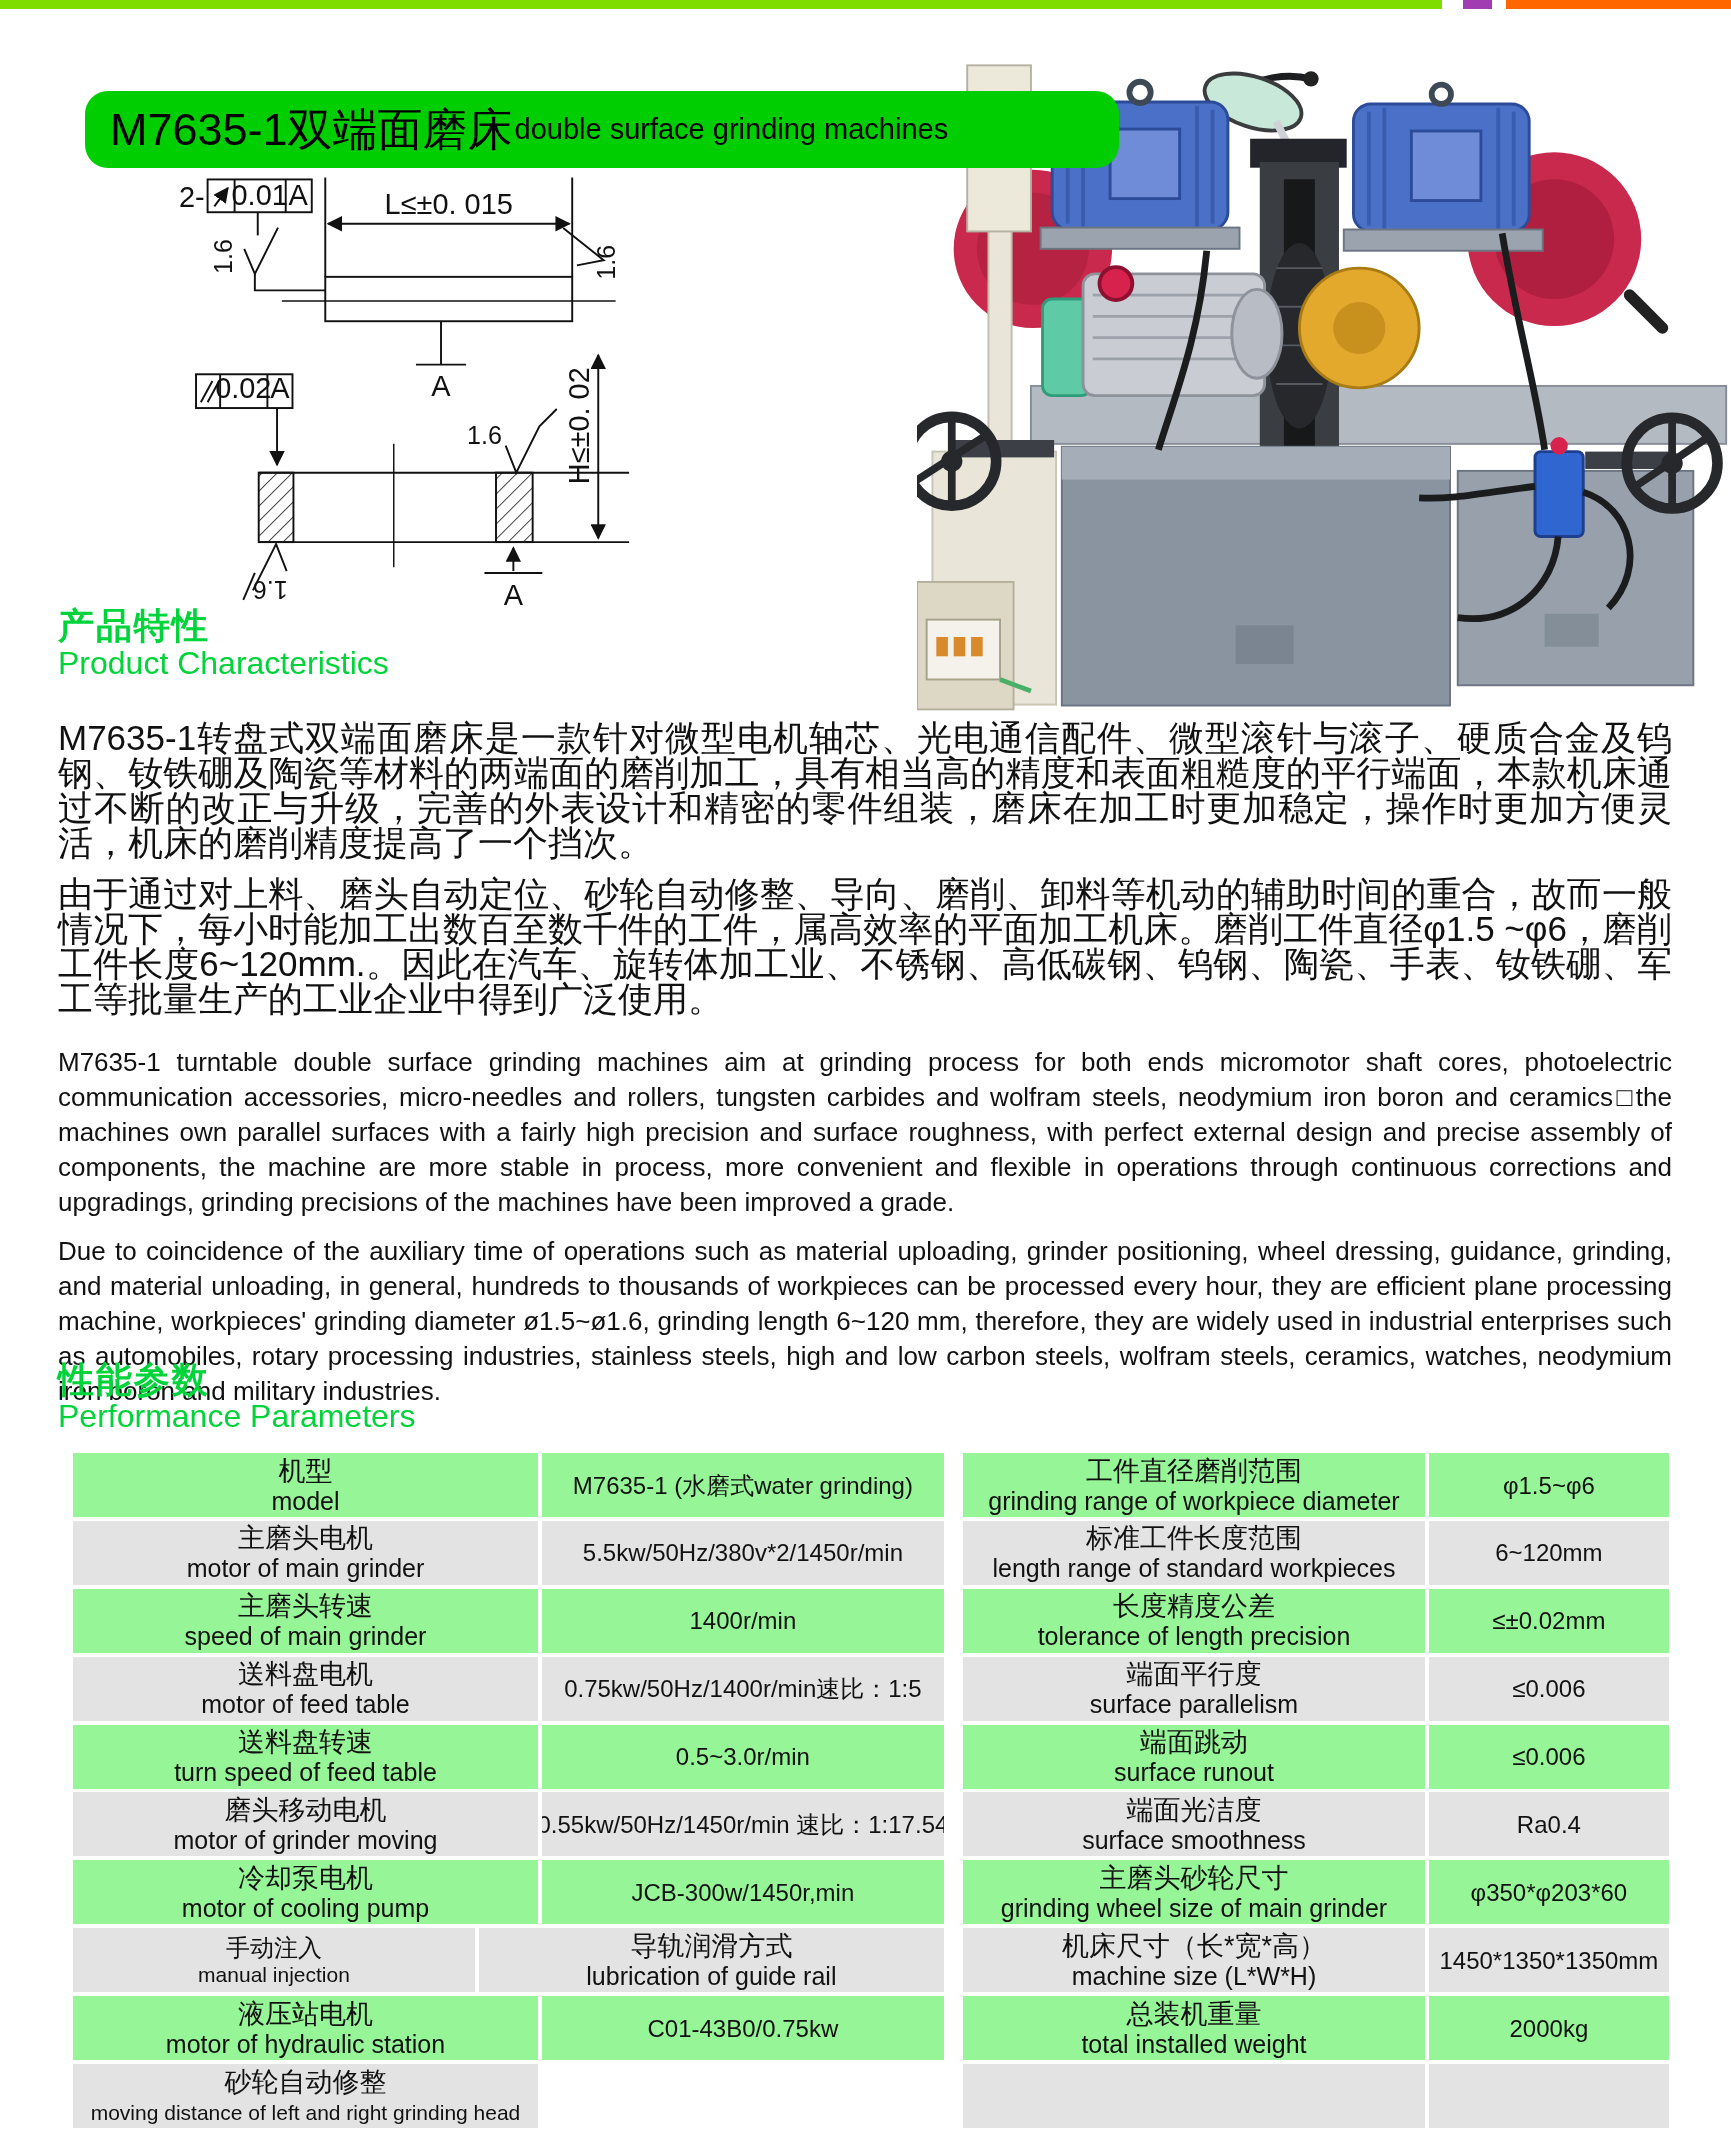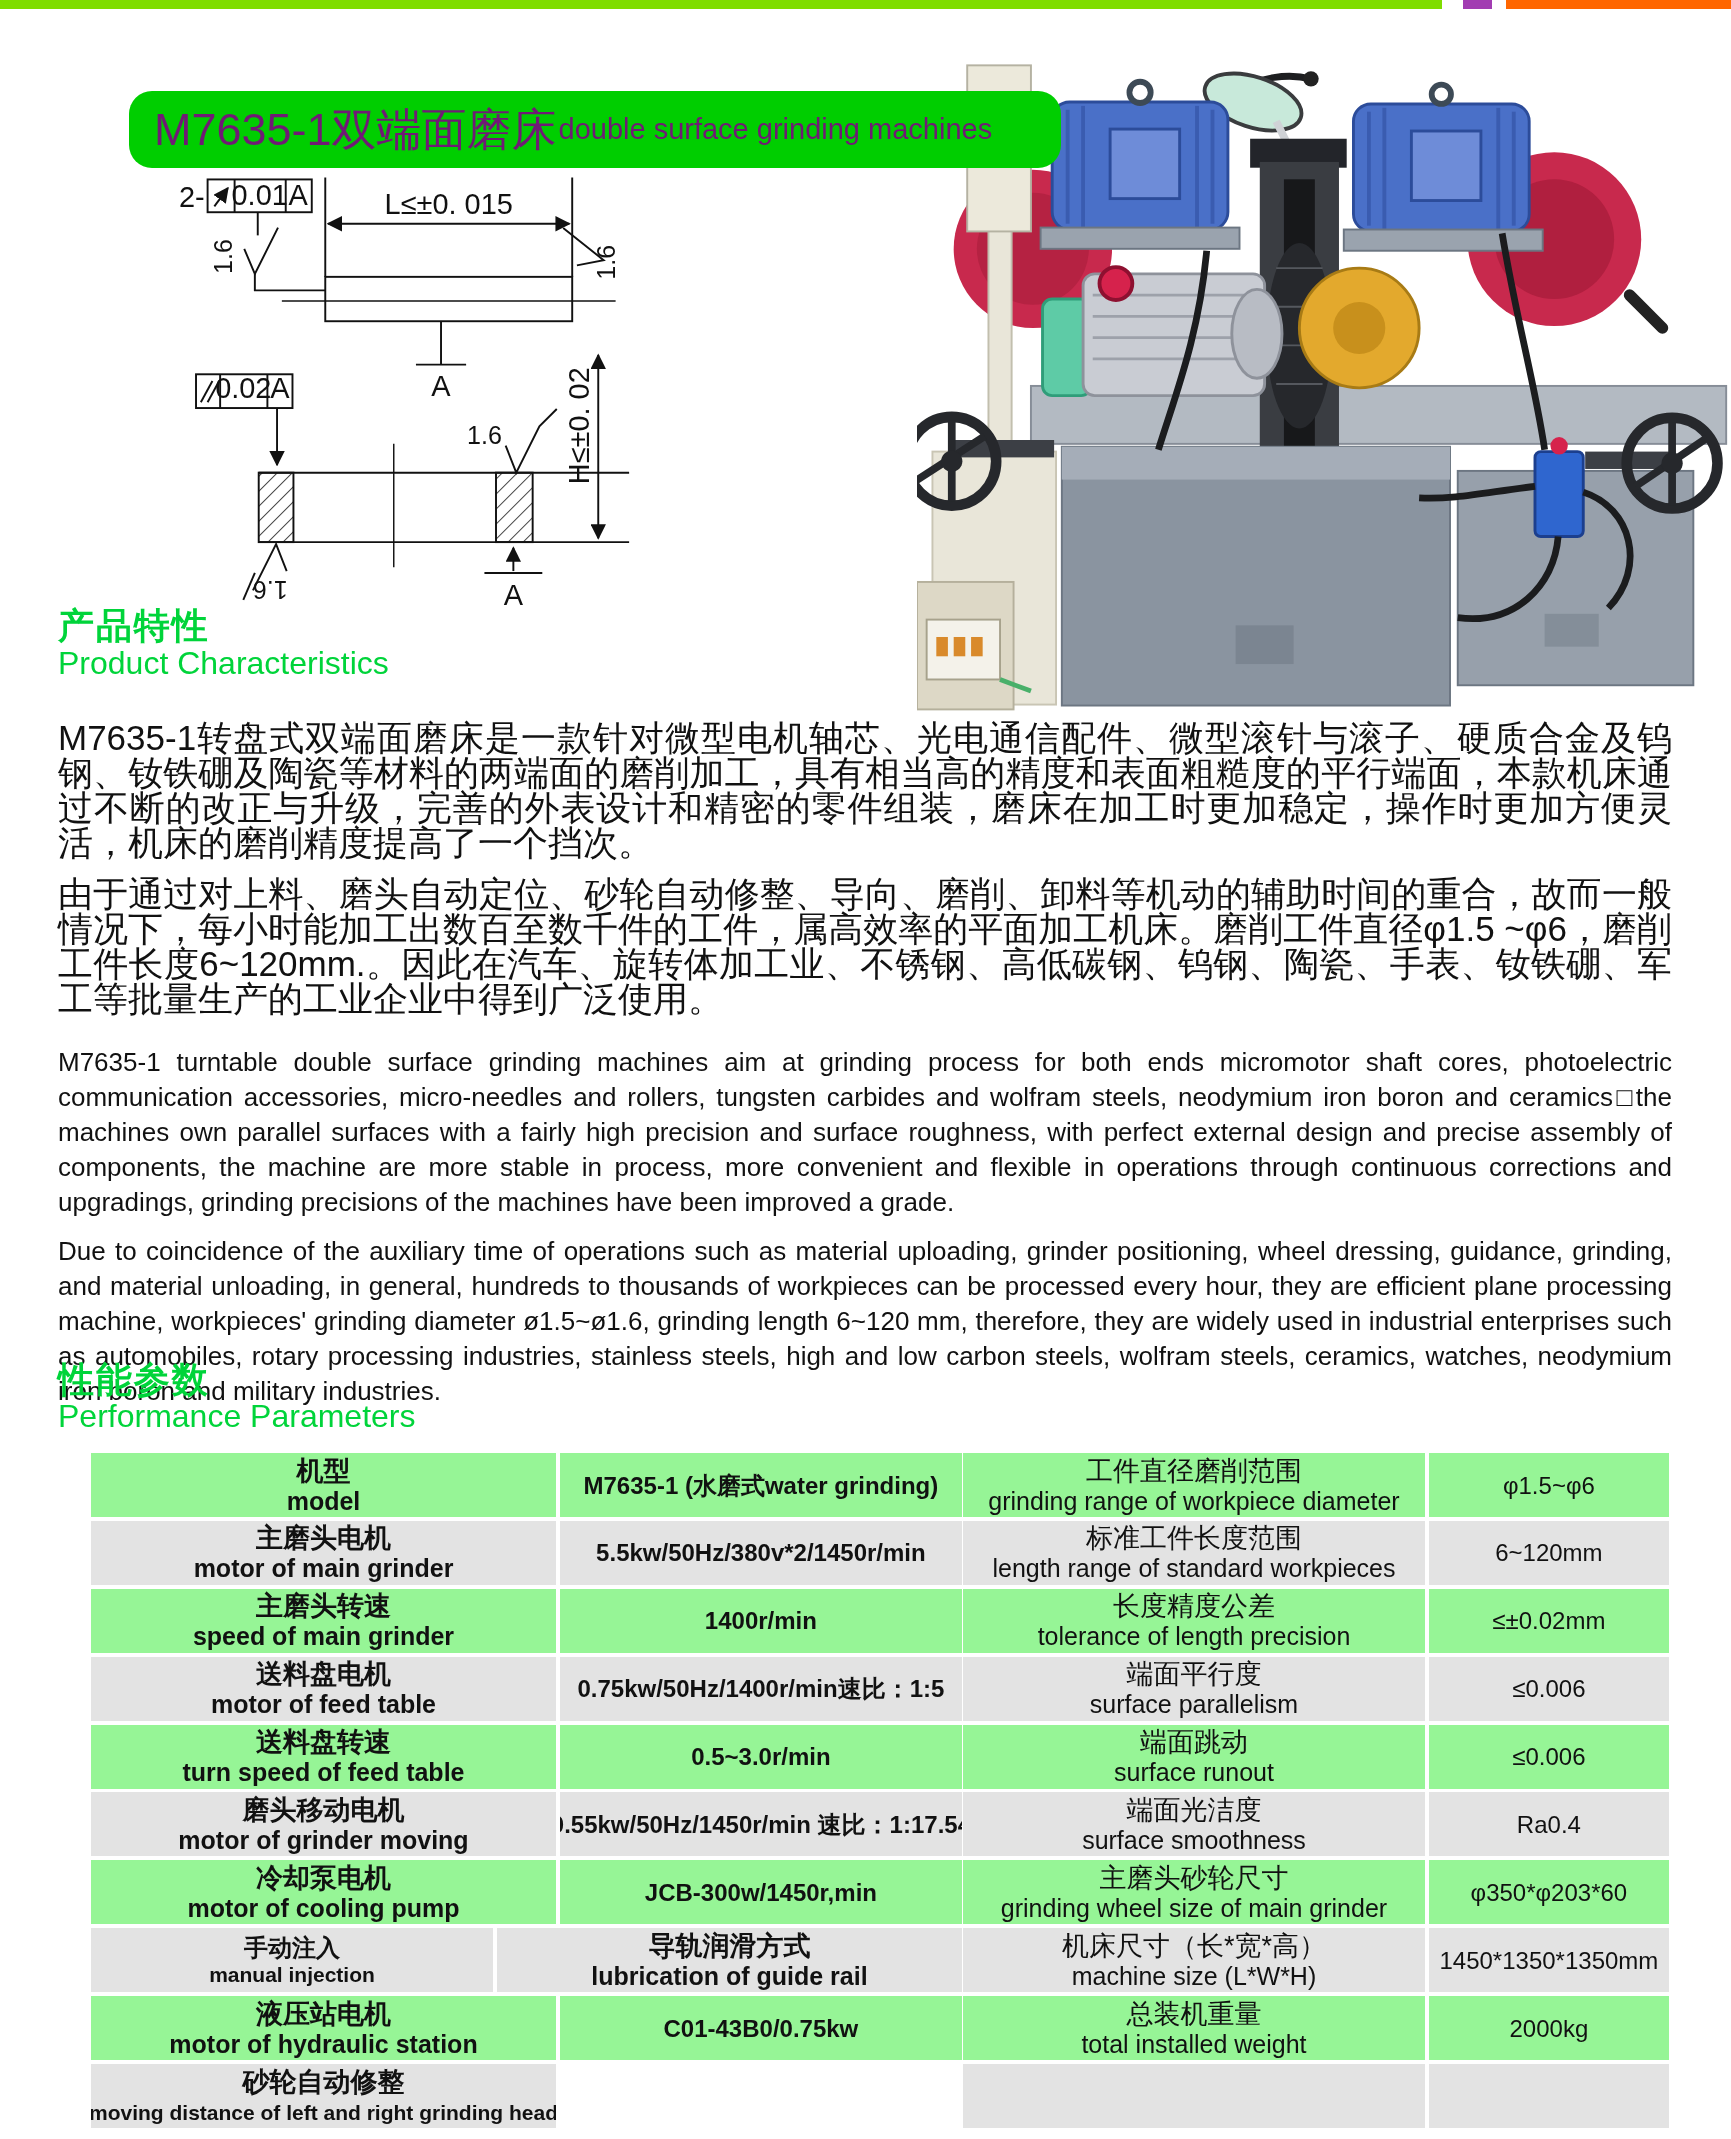--- a/index.html
+++ b/index.html
@@ -9,24 +9,24 @@
     overflow:hidden;
   }
   
   .topbar-seg{position:absolute;top:0;height:8.7px;}
   .seg-lime{left:0;width:1442px;background:var(--bar-lime);}
   .seg-purple{left:1463px;width:29px;background:var(--bar-purple);}
   .seg-orange{left:1506px;width:225px;background:var(--bar-orange);}
 
   
   .banner{
-    position:absolute;left:85px;top:91px;width:932px;height:77px;
+    position:absolute;left:85px;top:91px;width:1034px;height:77px;
     background:var(--banner-green);border-radius:23px;z-index:5;
     display:flex;align-items:center;padding-left:25px;box-sizing:border-box;
-    white-space:nowrap;color:#701a75;margin-left:44px;
+    white-space:nowrap;color:#000000;
   }
   .banner .cn{font-size:45px;font-weight:500;letter-spacing:0px;}
   .banner .en{font-size:29px;font-weight:400;margin-left:1.9px;}
 
   
   .drawing{position:absolute;left:135px;top:164px;}
   .drawing text{fill:#111;stroke:none;font-family:"Liberation Sans","DejaVu Sans",sans-serif;}
   .dt{font-size:30px;}
   .ds{font-size:26px;}
 
@@ -41,21 +41,21 @@
 
   
   .paras{position:absolute;left:58px;top:720px;width:1614px;}
   .paras p{margin:0 0 16.4px 0;text-align:justify;}
   .pcn{font-size:35px;line-height:35px;}
   .pen{font-size:26px;line-height:35px;margin-bottom:13.5px !important;}
   .pgap{margin-bottom:29px !important;}
 
   
   .ptable{position:absolute;top:1453px;}
-  .ptable-left{left:91px;width:988px;font-weight:bold;}
+  .ptable-left{left:73px;width:988px;}
   .ptable-right{left:963px;width:706px;}
   .trow{display:flex;gap:3.9px;height:64px;margin-bottom:3.9px;}
   .trow .cell{display:flex;flex-direction:column;align-items:center;justify-content:center;text-align:center;overflow:hidden;}
   .g .cell{background:var(--table-green);}
   .e .cell{background:var(--table-gray);}
   .ptable-left .lbl{width:465px;}
   .ptable-left .val{width:402px;}
   .ptable-right .lbl{width:462px;}
   .ptable-right .val{width:240px;}
   .lbl .cn{font-size:27px;line-height:32px;white-space:nowrap;}

